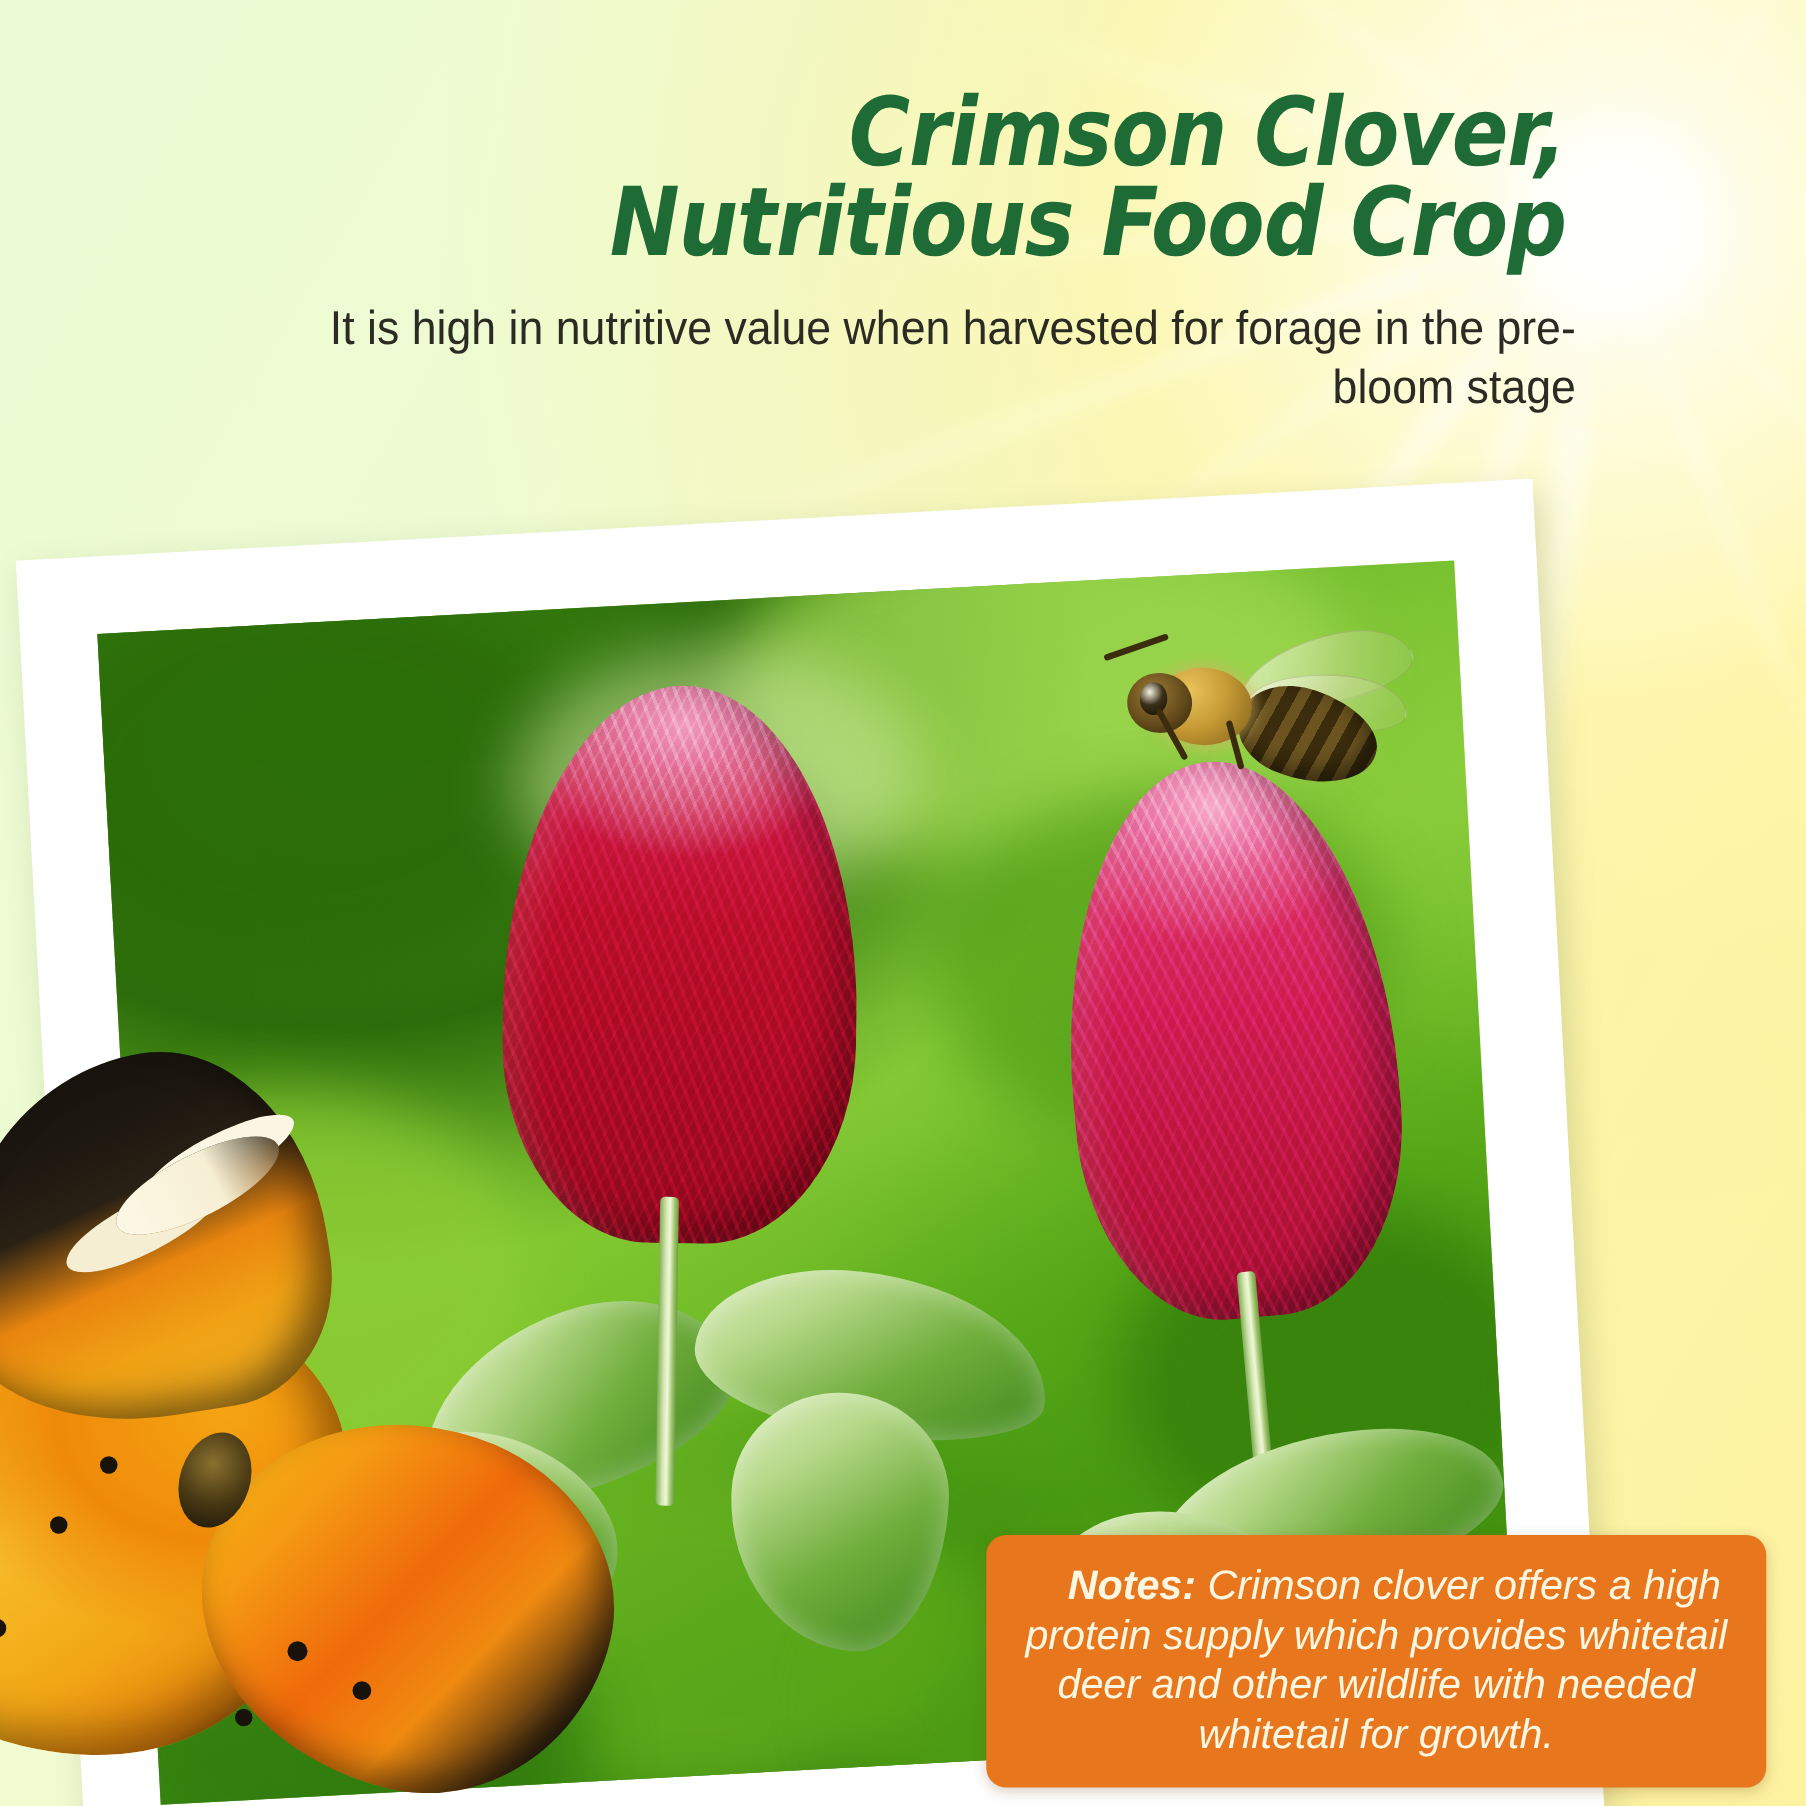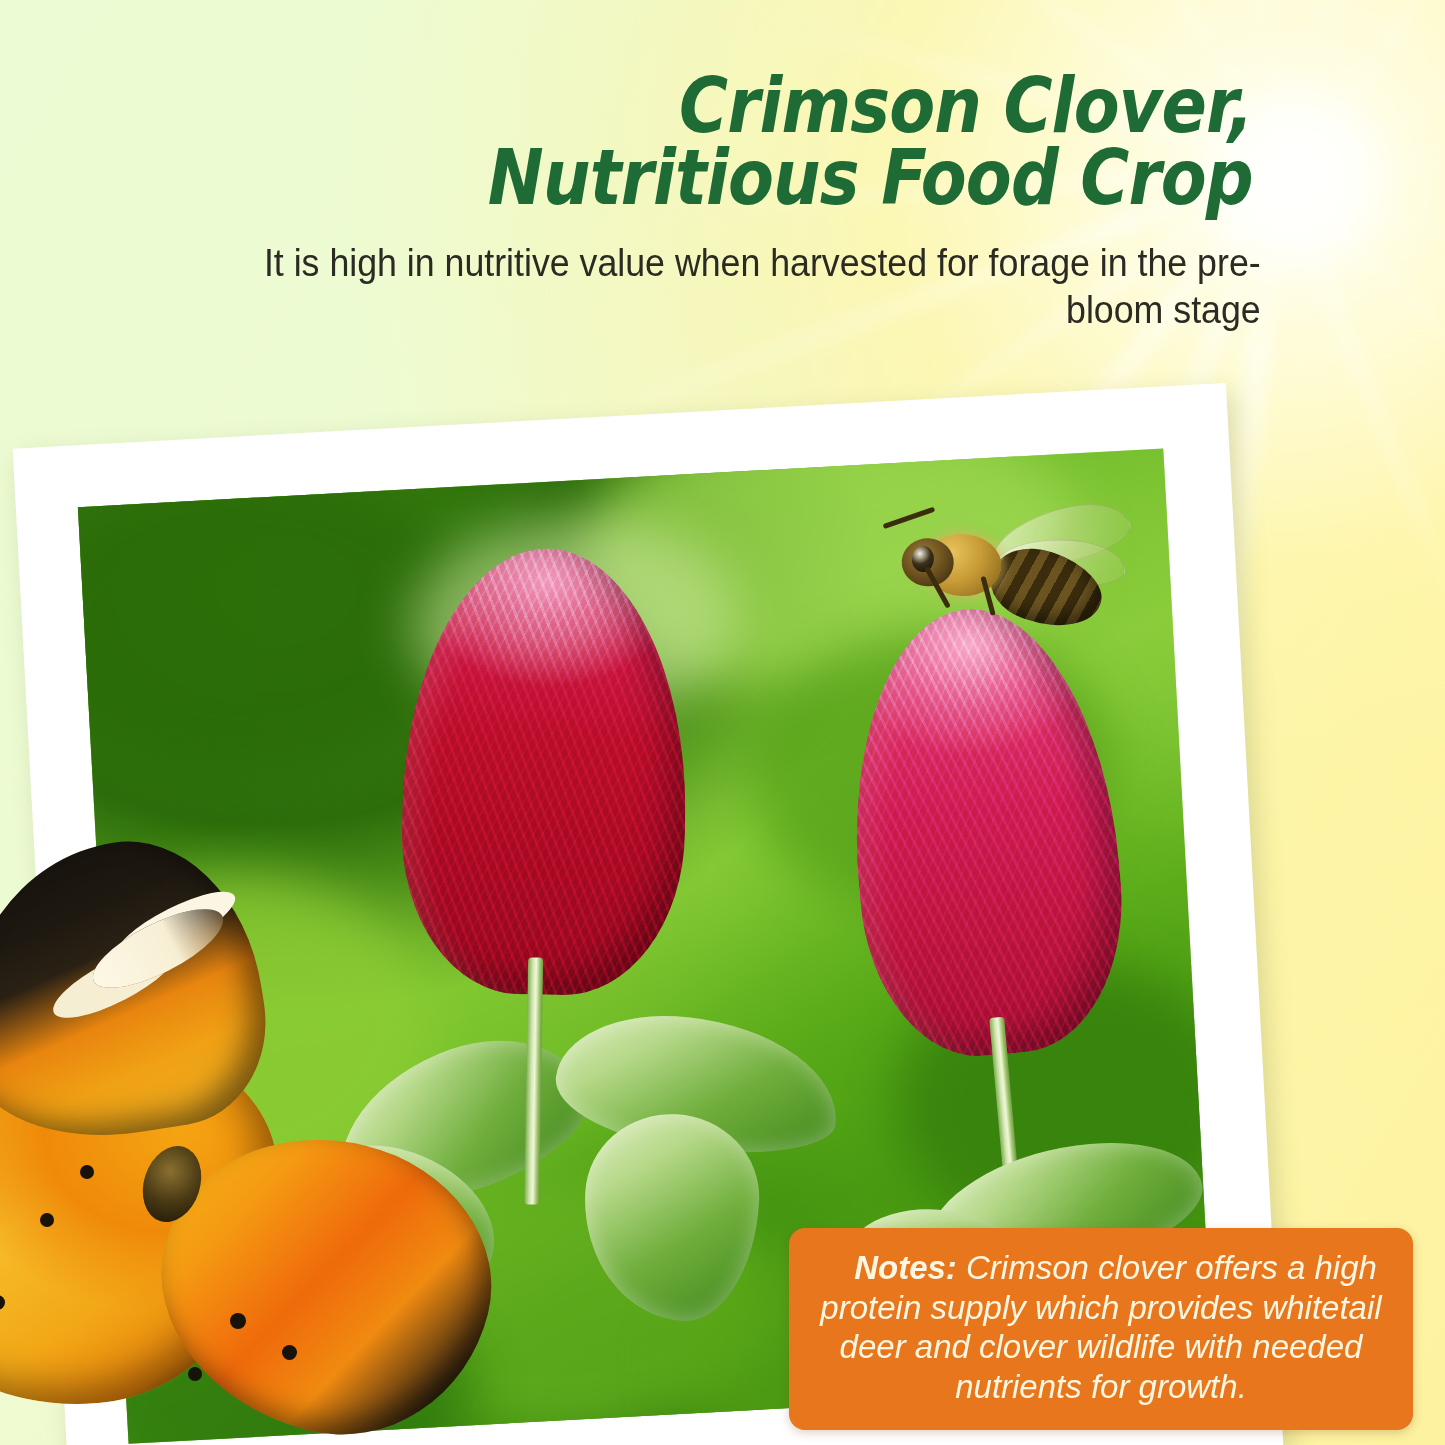--- a/index.html
+++ b/index.html
@@ -273,16 +273,16 @@
 
     <div class="bf-dot" style="left:110px;top:368px;width:14px;height:14px;"></div>
     <div class="bf-dot" style="left:150px;top:320px;width:14px;height:14px;"></div>
     <div class="bf-dot" style="left:60px;top:450px;width:15px;height:15px;"></div>
     <div class="bf-dot" style="left:300px;top:468px;width:16px;height:16px;"></div>
     <div class="bf-dot" style="left:352px;top:500px;width:15px;height:15px;"></div>
     <div class="bf-dot" style="left:258px;top:522px;width:14px;height:14px;"></div>
   </div>
 
   <div class="notes">
-    <p><b>Notes:</b> <span>Crimson clover offers a high protein supply which provides whitetail deer and clover wildlife with needed nutrients for growth.</span></p>
+    <p><b>Notes:</b> <span>Crimson clover offers a high protein supply which provides whitetail deer and other wildlife with needed whitetail for growth.</span></p>
   </div>
 
 </div>
 
 </body></html>

